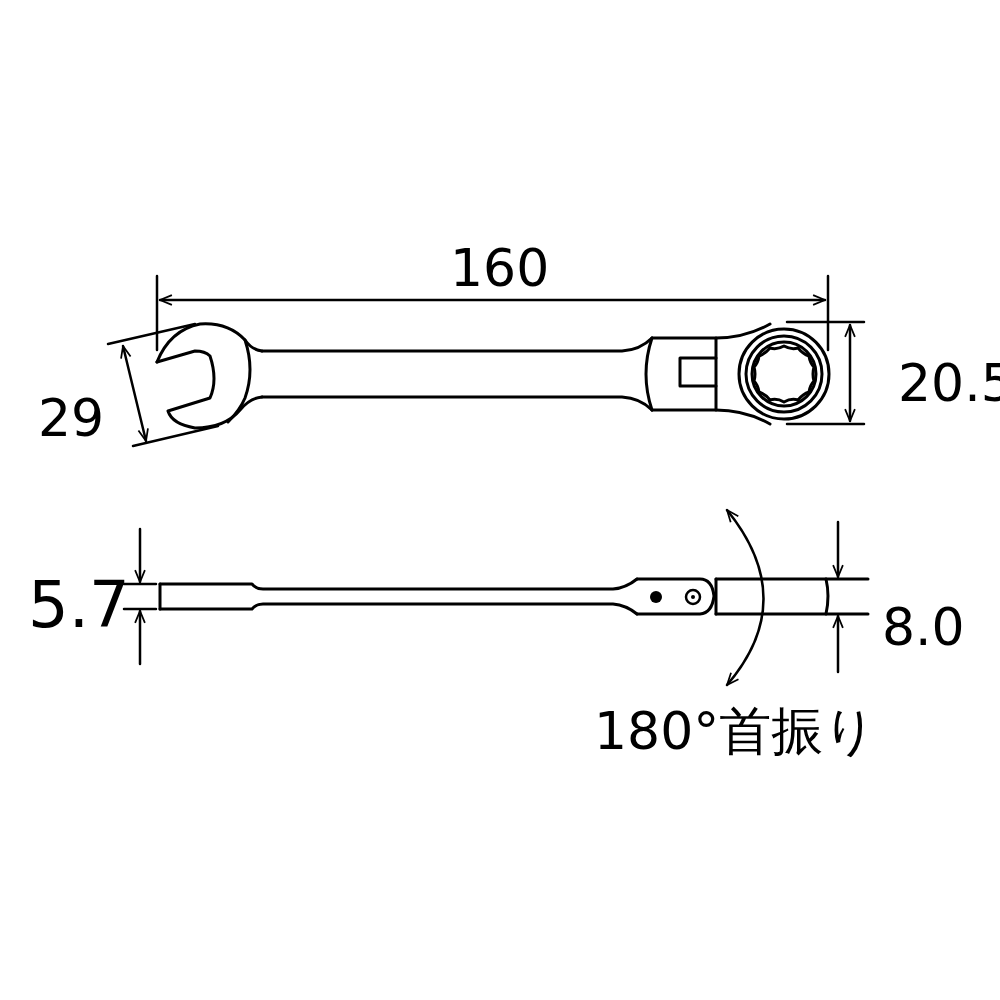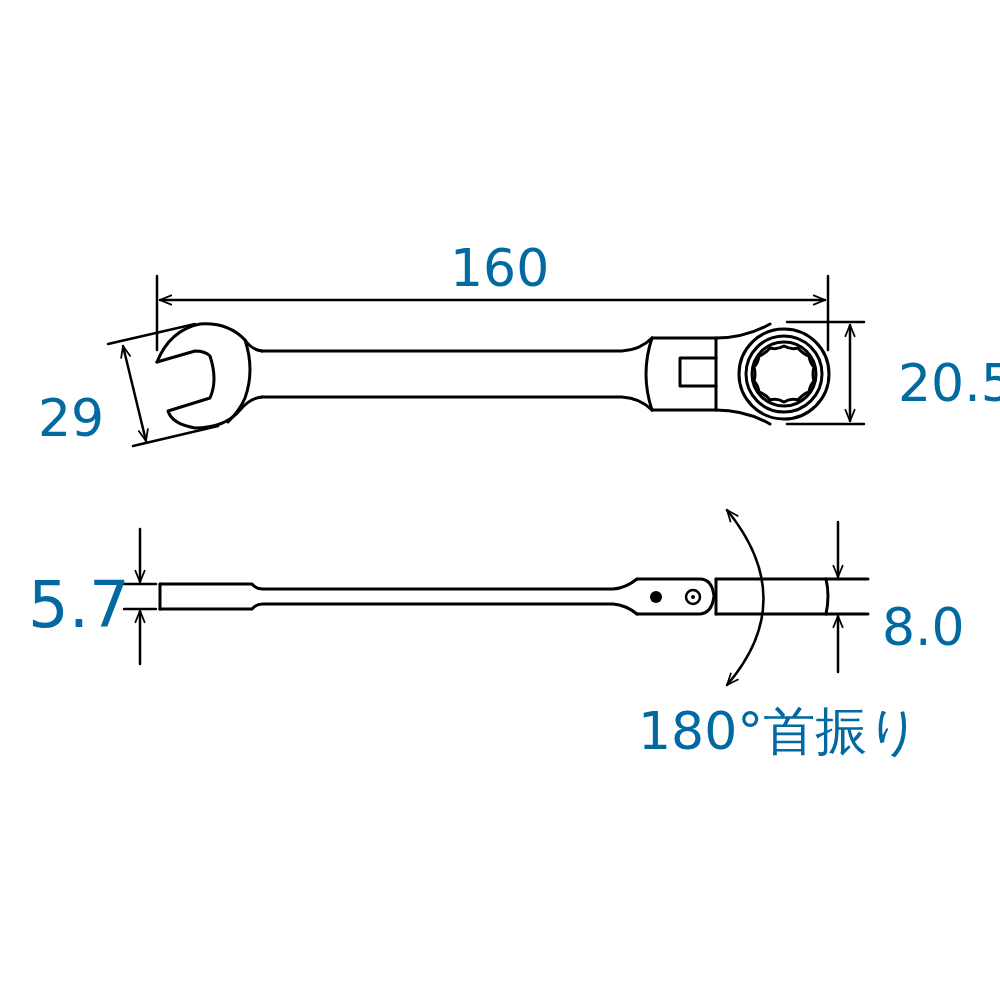--- a/index.html
+++ b/index.html
@@ -1,20 +1,20 @@
 <!DOCTYPE html>
 <html><head>
   <meta charset="utf-8">
   <style>
     html, body { margin: 0; padding: 0; background: #ffffff; }
     body { width: 1000px; height: 1000px; overflow: hidden; position: relative; }
     svg { position: absolute; left: 0; top: 0; }
     .ln { fill: none; stroke: #000; stroke-width: 3; stroke-linecap: round; stroke-linejoin: round; }
     .thin { fill: none; stroke: #000; stroke-width: 2.5; stroke-linecap: round; stroke-linejoin: round; }
-    .label { position: absolute; font-family: "DejaVu Sans", sans-serif; color: #0369a1; line-height: 1; white-space: nowrap; }
+    .label { position: absolute; font-family: "DejaVu Sans", sans-serif; color: #000000; line-height: 1; white-space: nowrap; }
   </style>
 </head>
 <body>
 
 <svg width="1000" height="1000" viewBox="0 0 1000 1000">
   <defs>
     <marker id="arr" viewBox="0 0 20 20" refX="19" refY="10" markerWidth="14" markerHeight="14" orient="auto-start-reverse" markerUnits="userSpaceOnUse">
       <path d="M2,3 L19,10 L2,17" fill="none" stroke="#000" stroke-width="2.5"></path>
     </marker>
   </defs>
@@ -95,13 +95,13 @@
 
     <path class="thin" d="M 727 510 Q 800 600 727 685" marker-start="url(#arr)" marker-end="url(#arr)"></path>
   </g>
 </svg>
 
 <div class="label" style="left:450px; top:242px; font-size:52px;">160</div>
 <div class="label" style="left:38px; top:392px; font-size:52px;">29</div>
 <div class="label" style="left:862px; top:357px; font-size:52px;margin-left:36px;">20.5</div>
 <div class="label" style="left:28px; top:573px; font-size:64px;">5.7</div>
 <div class="label" style="left:882px; top:573px; font-size:52px;margin-top:28px;">8.0</div>
-<div class="label" style="left:594px; top:705px; font-size:52px;margin-left:44px;">180°首振り</div>
+<div class="label" style="left:594px; top:705px; font-size:52px;">180°首振り</div>
 
 </body></html>

